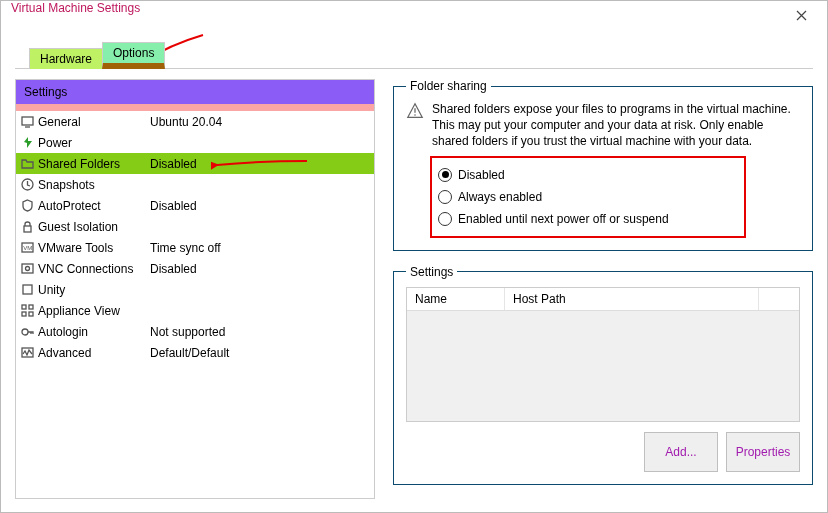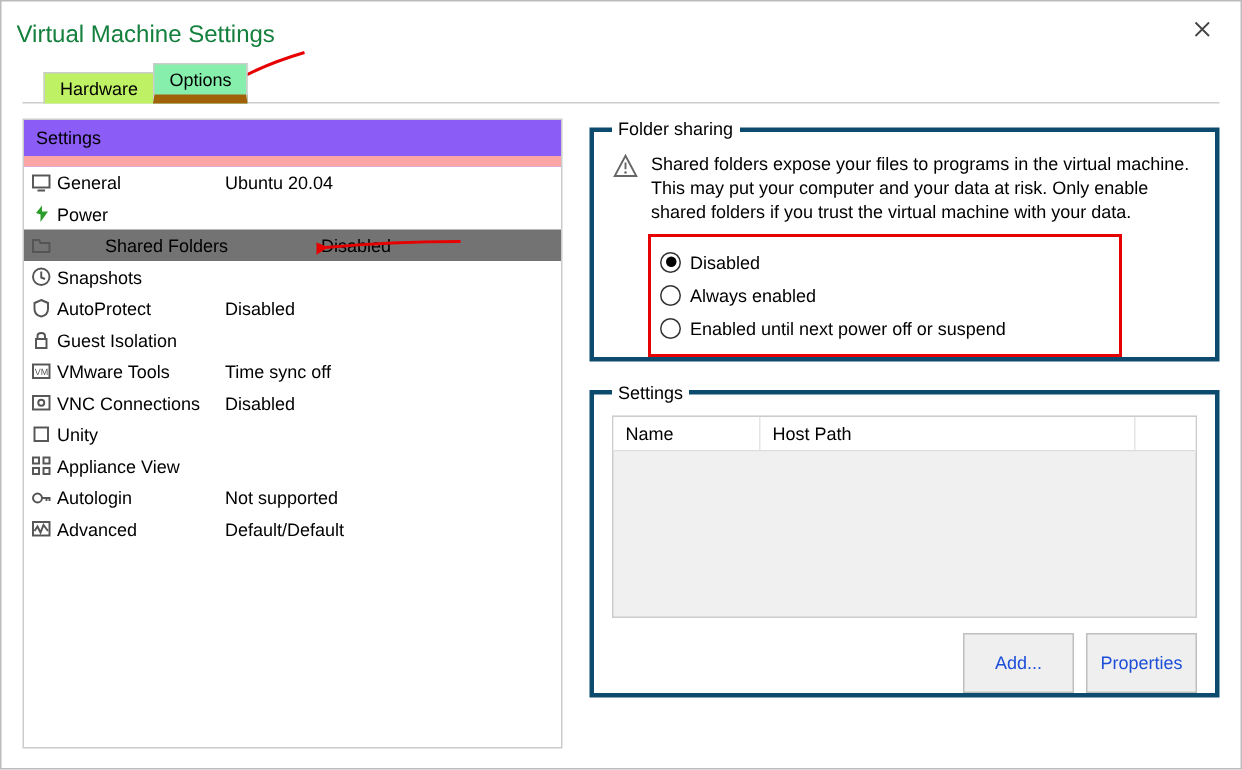--- a/index.html
+++ b/index.html
@@ -11,24 +11,24 @@
     color: #000;
     width: 828px;
     height: 513px;
     overflow: hidden;
     border: 1px solid #bbb;
     position: relative;
   }
   .titlebar {
     height: 32px;
     display: flex;
-    align-items: flex-end;
+    align-items: flex-start;
     padding: 0 6px 0 10px;
-    color: #15803d;
-    font-size: 16px;
+    color: #be185d;
+    font-size: 12px;
   }
   .titlebar .spacer { flex: 1; }
   .close-x {
     width: 40px; height: 28px;
     display: flex; align-items: center; justify-content: center;
     color: #555;
   }
   .tabs {
     display: flex;
     align-items: flex-end;
@@ -77,21 +77,21 @@
   }
   .col-settings { width: 132px; }
   .col-summary { flex: 1; }
   .list-rows { }
   .list-row {
     display: flex;
     align-items: center;
     height: 21px;
     cursor: default;
   }
-  .list-row.selected { background: #737373; gap: 32px; }
+  .list-row.selected { background: #84cc16; }
   .list-row .icon-cell {
     width: 22px;
     display: flex; align-items: center; justify-content: center;
   }
   .list-row .label-cell {
     width: 110px;
     white-space: nowrap;
   }
   .list-row .summary-cell {
     flex: 1;
@@ -100,22 +100,22 @@
   }
   .icon-svg { width: 15px; height: 15px; }
 
   .right-panel {
     flex: 1;
     display: flex;
     flex-direction: column;
     gap: 14px;
   }
   fieldset {
-    border: 3px solid #0c4a6e;
-    padding: 8px 12px 0 12px;
+    border: 1px solid #0c4a6e;
+    padding: 8px 12px 12px 12px;
     margin: 0;
   }
   legend { padding: 0 4px; }
   .warn-block {
     display: flex;
     gap: 8px;
     margin-bottom: 6px;
   }
   .warn-icon {
     width: 18px; height: 18px; flex-shrink: 0;
@@ -158,21 +158,21 @@
     display: flex;
     justify-content: flex-end;
     gap: 8px;
     margin-top: 10px;
   }
   .btn {
     min-width: 74px;
     height: 40px;
     border: 1px solid #bfbfbf;
     background: #efefef;
-    color: #1d4ed8;
+    color: #a21caf;
     display:flex; align-items:center; justify-content:center;
     font-size: 12px;
     cursor: default;
   }
 
   
   .arrow-svg { position: absolute; pointer-events: none; }
 </style>
 </head>
 <body>

